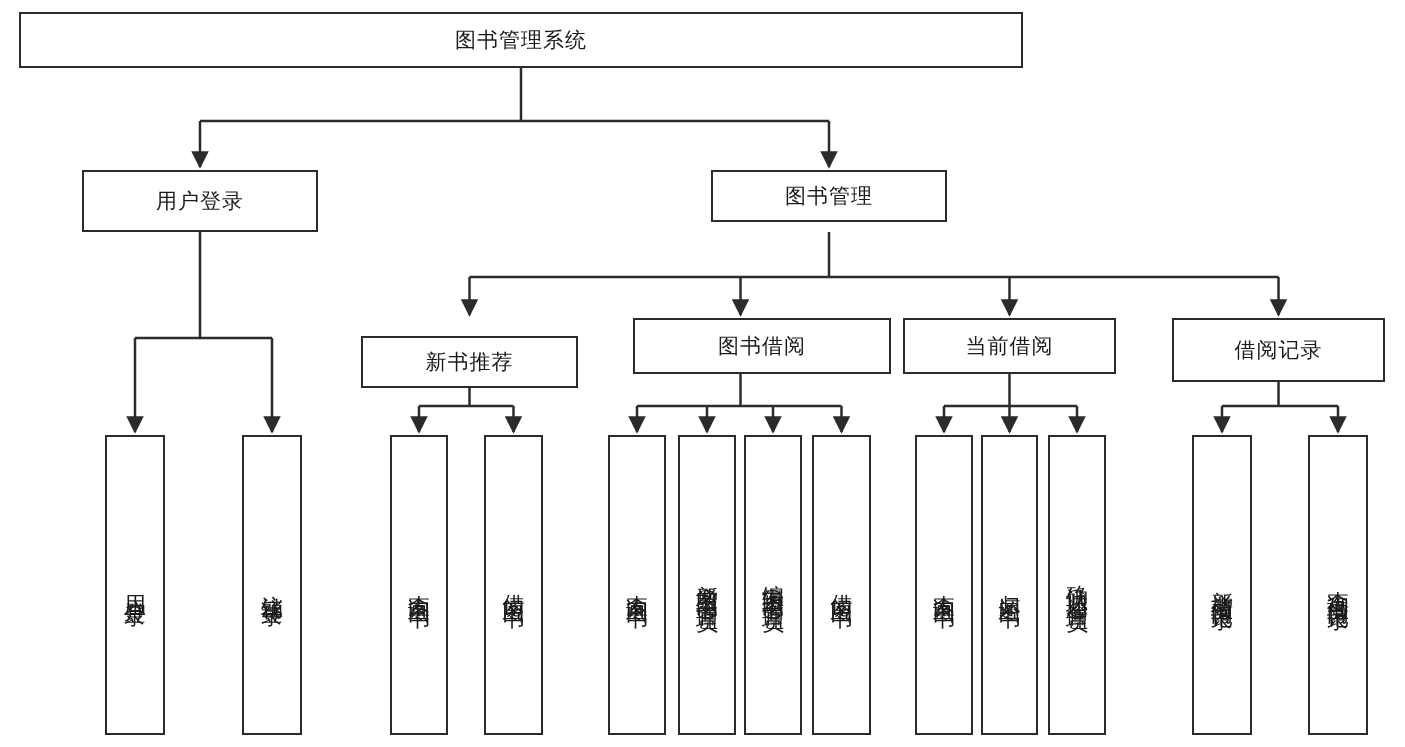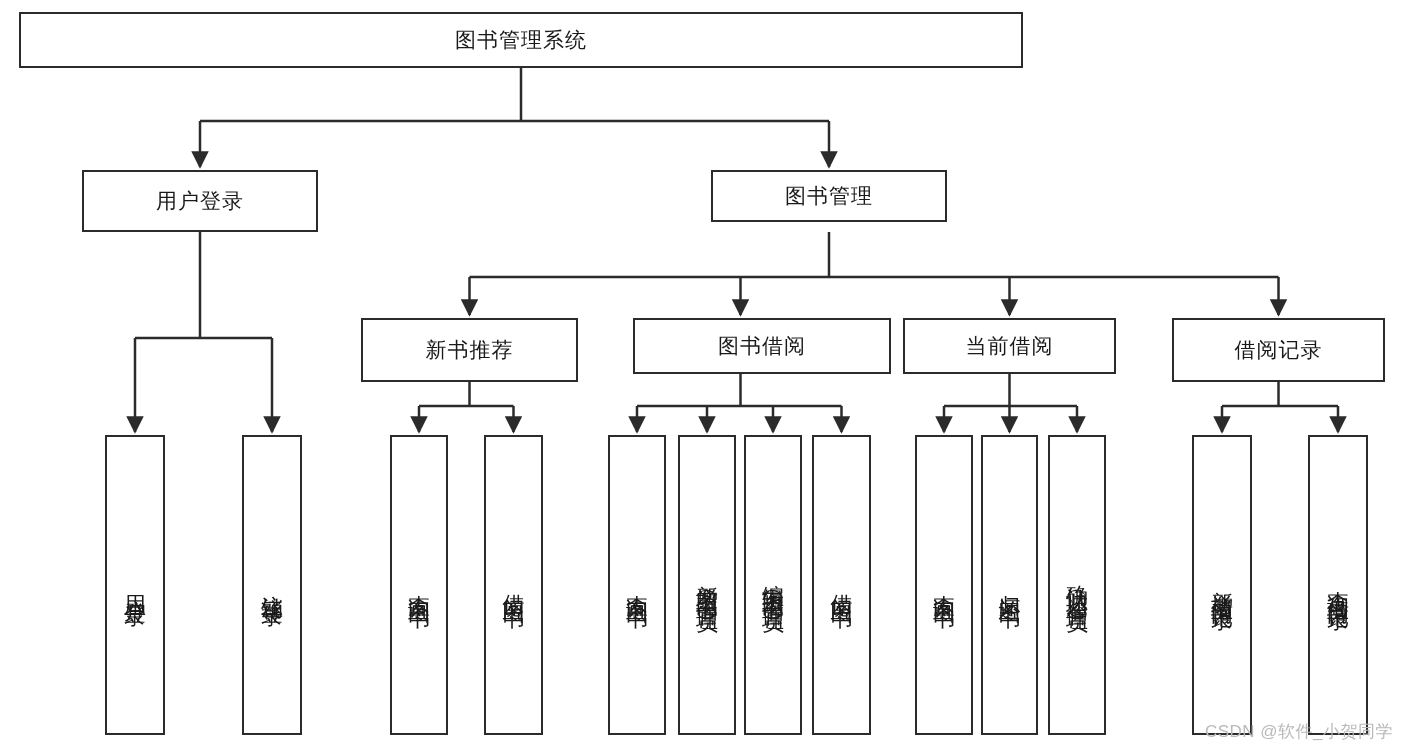--- a/index.html
+++ b/index.html
@@ -120,21 +120,21 @@
   <div id="nodes-layer">
       <div class="node horiz" style="left: 19px; top: 12px; width: 1004px; height: 56px;">
         <span class="label">图书管理系统</span>
       </div>
       <div class="node horiz" style="left: 82px; top: 170px; width: 236px; height: 62px;">
         <span class="label">用户登录</span>
       </div>
       <div class="node horiz" style="left: 711px; top: 170px; width: 236px; height: 52px;">
         <span class="label">图书管理</span>
       </div>
-      <div class="node horiz" style="left: 361px; top: 318px; width: 217px; height: 64px;">
+      <div class="node horiz" style="left: 361px; top: 336px; width: 217px; height: 52px;">
         <span class="label">新书推荐</span>
       </div>
       <div class="node horiz" style="left: 633px; top: 318px; width: 258px; height: 56px;">
         <span class="label">图书借阅</span>
       </div>
       <div class="node horiz" style="left: 903px; top: 318px; width: 213px; height: 56px;">
         <span class="label">当前借阅</span>
       </div>
       <div class="node horiz" style="left: 1172px; top: 318px; width: 213px; height: 64px;">
         <span class="label">借阅记录</span>
@@ -173,14 +173,13 @@
         <span class="label">确认归还（管理员）</span>
       </div>
       <div class="node vert" style="left: 1192px; top: 435px; width: 60px; height: 300px;">
         <span class="label">新增借阅记录</span>
       </div>
       <div class="node vert" style="left: 1308px; top: 435px; width: 60px; height: 300px;">
         <span class="label">查询借阅记录</span>
       </div>
     </div>
 
-  <div id="watermark">CSDN @软件_小贺同学</div>
 </div>
 
 </body></html>

